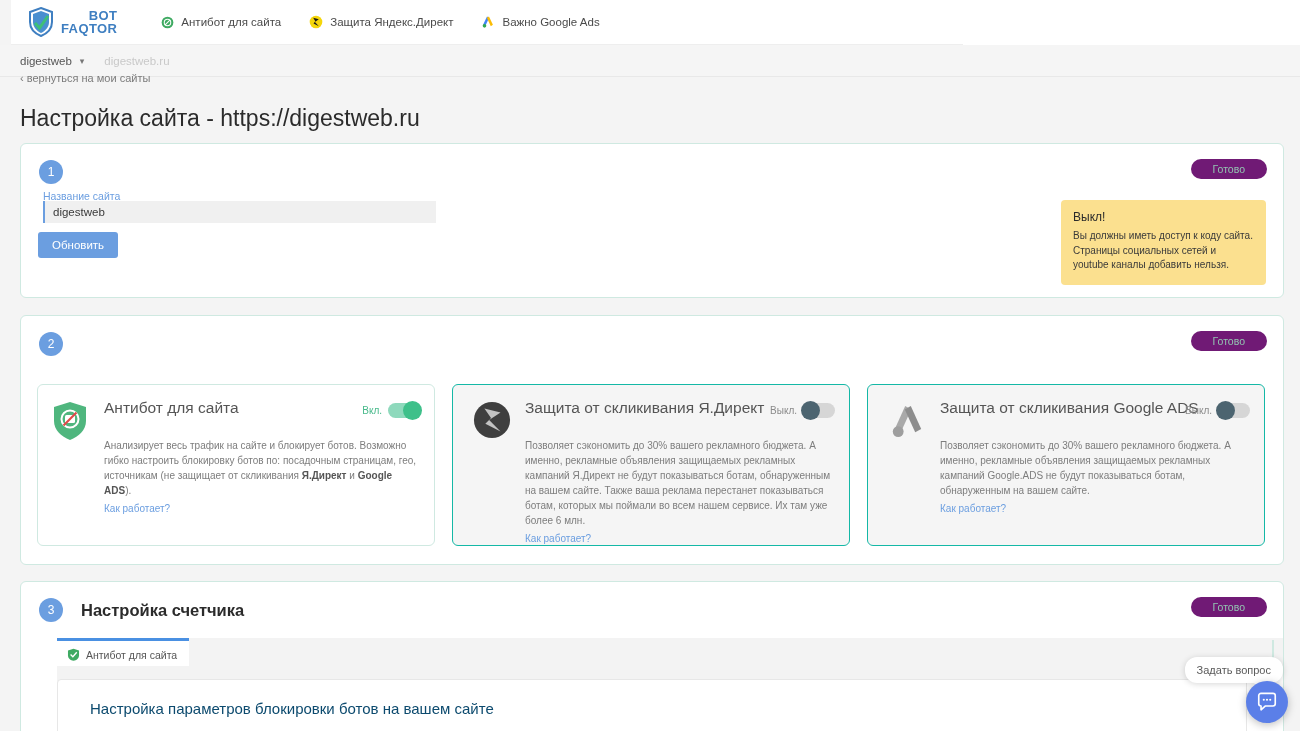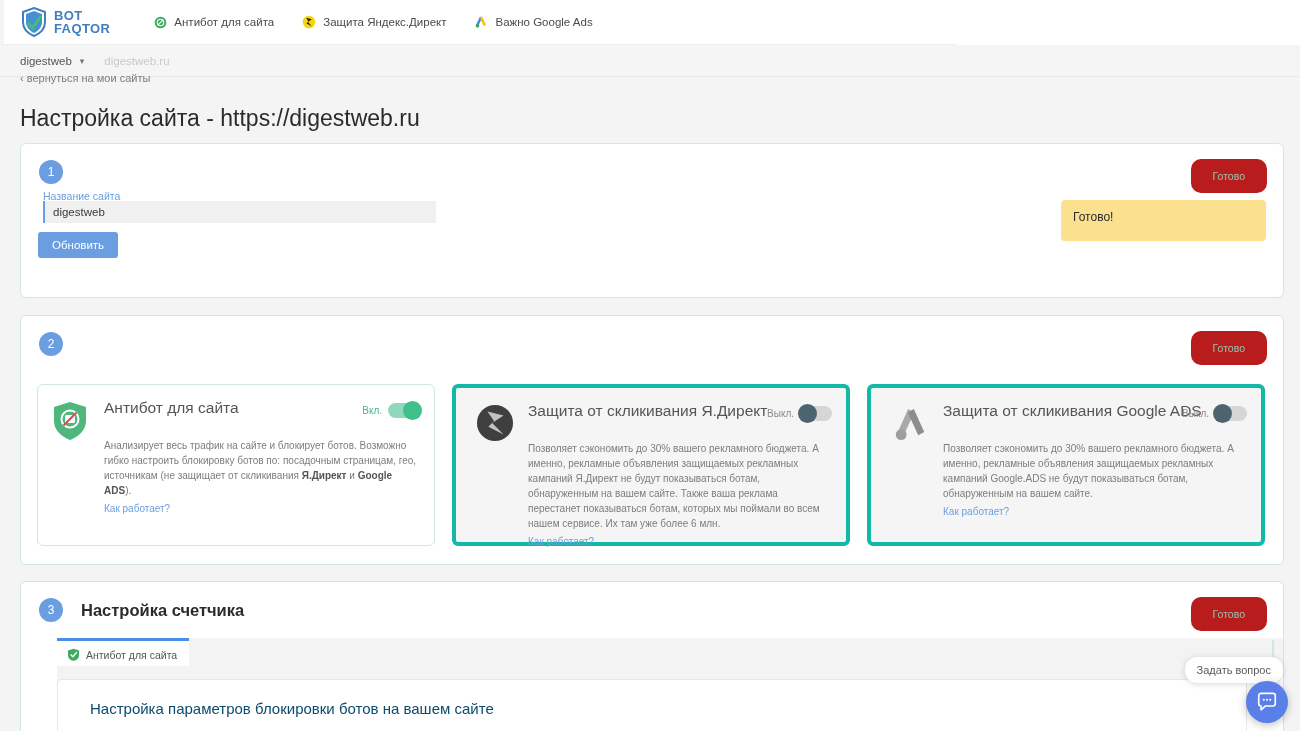--- a/index.html
+++ b/index.html
@@ -5,25 +5,26 @@
   * { box-sizing: border-box; margin: 0; padding: 0; }
   html, body {
     width: 1300px; height: 731px;
     background: #f4f4f4;
     font-family: "Liberation Sans", sans-serif;
     overflow: hidden;
   }
 
   
   .topbar {
-    position: absolute; top: 0; left: 4px;
+    position: absolute; top: 0; left: 11px;
     width: 952px; height: 45px;
     background: #ffffff;
     display: flex; align-items: center;
     border-bottom: 1px solid #eeeeee;
+    text-align: right;
   }
   .topbar-fill {
     position: absolute; top: 0; left: 952px;
     width: 348px; height: 45px; background: #ffffff;
   }
   .logo { display: flex; align-items: center; margin-left: 17px; }
   .logo-text {
     margin-left: 7px; font-size: 13px; font-weight: bold;
     color: #3f7fc1; line-height: 13px; letter-spacing: .4px;
   }
@@ -66,22 +67,22 @@
 
   .sec-head { display: flex; align-items: center; padding: 16px 0 0 18px; }
   .step-num {
     width: 24px; height: 24px; border-radius: 50%;
     background: #6b9ee0; color: #fff;
     font-size: 12px; display: flex; align-items: center; justify-content: center;
   }
   .sec-title { margin-left: 18px; font-size: 16.5px; font-weight: bold; color: #2b2b2b; }
   .badge-done {
     position: absolute; right: 16px; top: 15px;
-    background: #b91c1c; color: #93c4b1;
-    font-size: 10.5px; padding: 11px 22px; border-radius: 10px;
+    background: #701a75; color: #93c4b1;
+    font-size: 10.5px; padding: 4px 22px; border-radius: 10px;
   }
 
   
   .field-label {
     position: absolute; top: 46px; left: 22px;
     font-size: 10.5px; color: #6b9ee0;
   }
   .text-input {
     position: absolute; top: 57px; left: 22px;
     width: 393px; height: 22px;
@@ -107,21 +108,21 @@
   .warn-text { font-size: 10px; color: #3a3a3a; line-height: 1.45; }
 
   
   .cards { position: absolute; top: 68px; left: 16px; display: flex; gap: 17px; }
   .svc-card {
     width: 398px; height: 162px;
     border-radius: 6px; padding: 14px 14px 0 14px;
     position: relative;
   }
   .svc-on  { background: #ffffff; border: 1px solid #cfe9e1; }
-  .svc-off { background: #f5f5f5; border: 4px solid #14b8a6; padding-left: 20px; }
+  .svc-off { background: #f5f5f5; border: 1px solid #14b8a6; padding-left: 20px; }
   .svc-row { display: flex; }
   .svc-icon { width: 44px; flex: 0 0 44px; padding-top: 2px; }
   .svc-body { flex: 1; padding-left: 8px; }
   .svc-name { font-size: 15.5px; color: #555555; font-weight: 400; line-height: 1.2; max-width: 280px; }
   .svc-desc { font-size: 10px; color: #7d7d7d; line-height: 1.5; margin-top: 20px; }
   .svc-desc b { color: #555; }
   .svc-link { font-size: 10px; color: #6b9ee0; cursor: pointer; display: inline-block; margin-top: 1px; }
   .toggle-wrap { position: absolute; top: 18px; right: 14px; display: flex; align-items: center; gap: 6px; }
   .toggle-label { font-size: 10px; color: #8a8a8a; }
   .toggle-label.on { color: #46b98a; }
@@ -240,21 +241,22 @@
   <div class="sec-head">
     <div class="step-num">1</div>
   </div>
   <div class="badge-done">Готово</div>
 
   <div class="field-label">Название сайта</div>
   <input class="text-input" value="digestweb" style="">
   <button class="btn-update">Обновить</button>
 
   <div class="warn-box">
-    <div class="warn-title">Готово!</div>
+    <div class="warn-title">Выкл!</div>
+    <div class="warn-text">Вы должны иметь доступ к коду сайта. Страницы социальных сетей и youtube каналы добавить нельзя.</div>
   </div>
 </div>
 
 <div class="section sec2">
   <div class="sec-head">
     <div class="step-num">2</div>
   </div>
   <div class="badge-done">Готово</div>
 
   <div class="cards">

